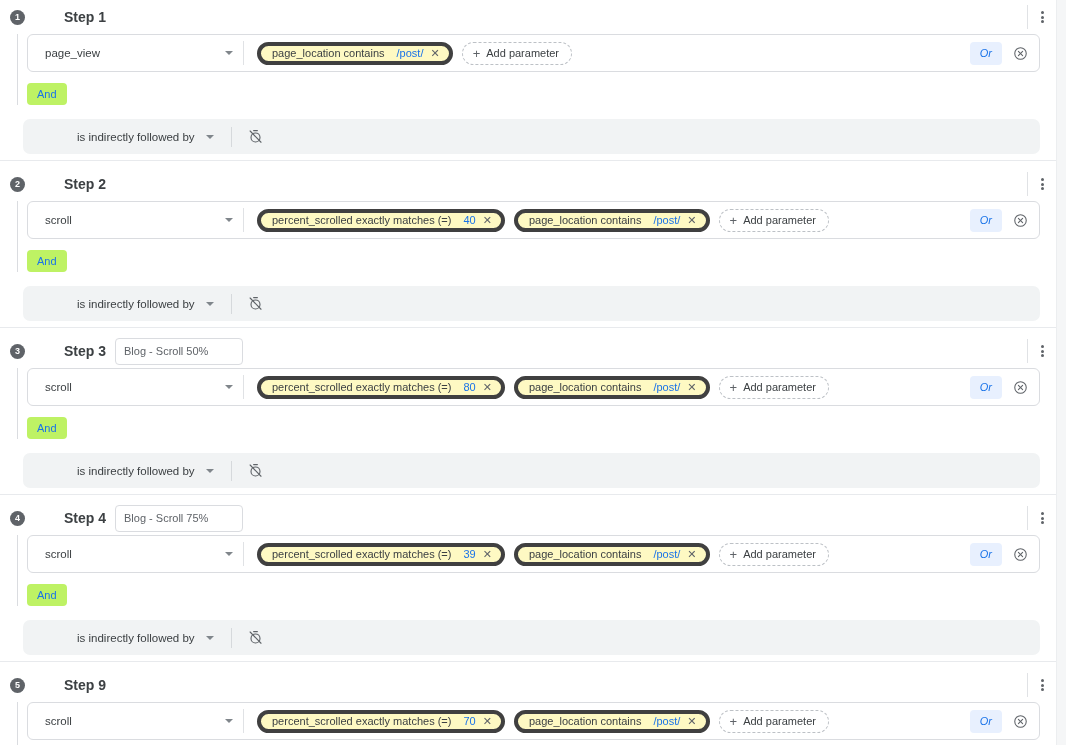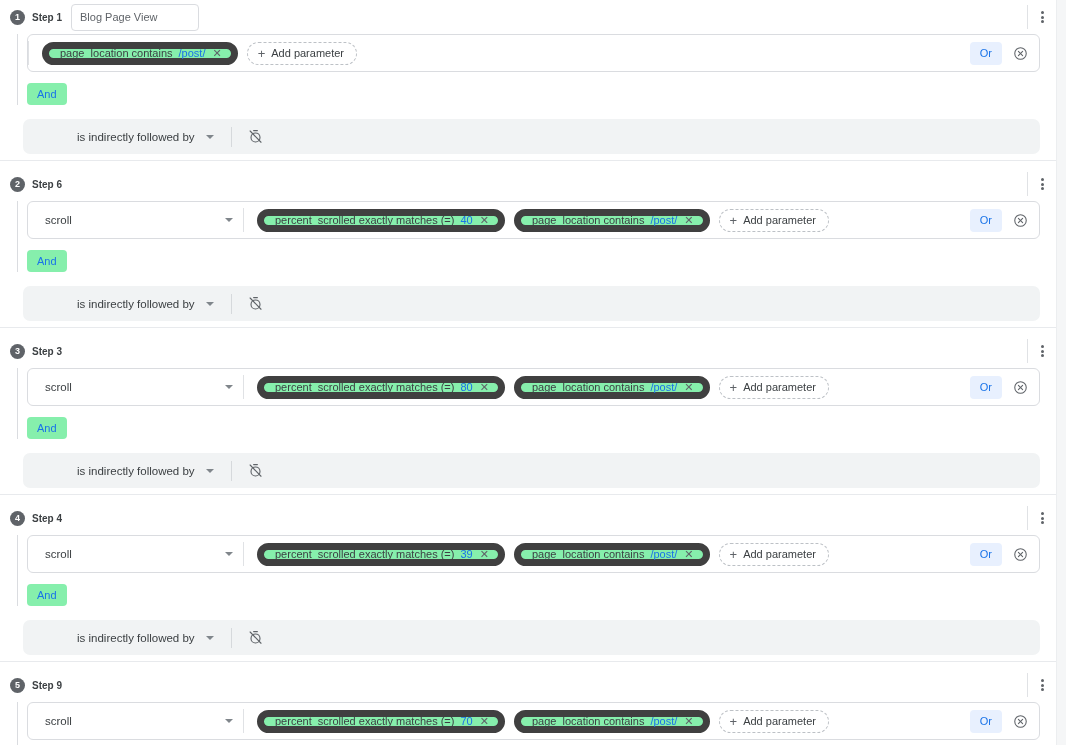--- a/index.html
+++ b/index.html
@@ -51,25 +51,26 @@
     background: #5f6368;
     color: #fff;
     font-size: 9px;
     line-height: 15px;
     text-align: center;
     font-weight: 700;
     flex: 0 0 auto;
     margin-right: 7px;
   }
   .step-label {
-    font-size: 10px;
+    font-size: 14px;
     font-weight: 700;
     color: #3c4043;
     margin-right: 9px;
     white-space: nowrap;
+    margin-left: 32px;
   }
   .step-name-input {
     width: 128px;
     height: 27px;
     border: 1px solid #dadce0;
     border-radius: 4px;
     background: #fff;
     font-size: 11px;
     color: #5f6368;
     padding: 0 8px;
@@ -168,32 +169,32 @@
     padding-left: 13px;
     flex: 1 1 auto;
     overflow: hidden;
     white-space: nowrap;
   }
   .chip {
     display: inline-flex;
     align-items: center;
     height: 23px;
     padding: 0 9px 0 11px;
-    border: 7px solid #404040;
+    border: 4px solid #404040;
     border-radius: 12px;
-    background: #86efac;
+    background: #fef9c3;
     font-size: 11px;
     color: #3c4043;
     white-space: nowrap;
     cursor: pointer;
     justify-content: space-between;
   }
   .chip .val {
     color: #1a73e8;
-    margin-left: 6px;
+    margin-left: 12px;
   }
   .chip .chip-x {
     margin-left: 7px;
     color: #5f6368;
     font-size: 11px;
     line-height: 1;
     cursor: pointer;
   }
   .chip-add {
     display: inline-flex;
@@ -227,39 +228,40 @@
     padding: 0 10px;
     border-radius: 4px;
     background: #e8f0fe;
     color: #1a73e8;
     font-size: 11px;
     line-height: 23px;
     text-align: center;
     border: none;
     cursor: pointer;
     font-family: "Liberation Sans", sans-serif;
+    font-style: italic;
   }
   .remove-circle {
     width: 15px; height: 15px;
     cursor: pointer;
     flex: 0 0 auto;
   }
 
   
   .and-row {
     padding-top: 11px;
     padding-bottom: 14px;
   }
   .and-btn {
     display: inline-block;
     min-width: 37px;
     height: 22px;
     padding: 0 10px;
     border-radius: 4px;
-    background: #86efac;
+    background: #bef264;
     color: #1a73e8;
     font-size: 11px;
     line-height: 22px;
     text-align: center;
     border: none;
     cursor: pointer;
     font-family: "Liberation Sans", sans-serif;
   }
 
   
@@ -301,33 +303,36 @@
 </style>
 </head>
 <body>
 
 <div id="root">
   <div class="scroll-area" id="steps-container">
       <div class="step-block">
         <div class="step-header">
           <div class="step-badge">1</div>
           <div class="step-label">Step 1</div>
-          <input class="step-name-input" type="text" value="Blog Page View" style="">
           <div class="step-kebab">
             <div class="kebab-divider"></div>
             <div class="kebab-dots">
               <i></i>
               <i></i>
               <i></i>
             </div>
           </div>
         </div>
         <div class="step-body">
           <div class="rail"></div>
           <div class="cond-card">
+            <div class="event-select">
+              <span class="event-name">page_view</span>
+              <span class="caret"></span>
+            </div>
             <div class="vdiv"></div>
             <div class="chips">
               <span class="chip">
                 <span>page_location contains</span>
                 <span class="val">/post/</span>
                 <span class="chip-x">✕</span>
               </span>
               <span class="chip-add">
                 <span class="plus">+</span>
                 <span>Add parameter</span>
@@ -356,21 +361,21 @@
               <line x1="3.4" y1="3.2" x2="20.8" y2="21.2"></line>
             </svg></span>
         </div>
         <div style="height: 6px;"></div>
       </div>
       <div class="step-block">
         <div class="top-sep"></div>
         <div class="spacer-sm"></div>
         <div class="step-header">
           <div class="step-badge">2</div>
-          <div class="step-label">Step 6</div>
+          <div class="step-label">Step 2</div>
           <div class="step-kebab">
             <div class="kebab-divider"></div>
             <div class="kebab-dots">
               <i></i>
               <i></i>
               <i></i>
             </div>
           </div>
         </div>
         <div class="step-body">
@@ -421,20 +426,21 @@
             </svg></span>
         </div>
         <div style="height: 6px;"></div>
       </div>
       <div class="step-block">
         <div class="top-sep"></div>
         <div class="spacer-sm"></div>
         <div class="step-header">
           <div class="step-badge">3</div>
           <div class="step-label">Step 3</div>
+          <input class="step-name-input" type="text" value="Blog - Scroll 50%" style="">
           <div class="step-kebab">
             <div class="kebab-divider"></div>
             <div class="kebab-dots">
               <i></i>
               <i></i>
               <i></i>
             </div>
           </div>
         </div>
         <div class="step-body">
@@ -485,20 +491,21 @@
             </svg></span>
         </div>
         <div style="height: 6px;"></div>
       </div>
       <div class="step-block">
         <div class="top-sep"></div>
         <div class="spacer-sm"></div>
         <div class="step-header">
           <div class="step-badge">4</div>
           <div class="step-label">Step 4</div>
+          <input class="step-name-input" type="text" value="Blog - Scroll 75%" style="">
           <div class="step-kebab">
             <div class="kebab-divider"></div>
             <div class="kebab-dots">
               <i></i>
               <i></i>
               <i></i>
             </div>
           </div>
         </div>
         <div class="step-body">

